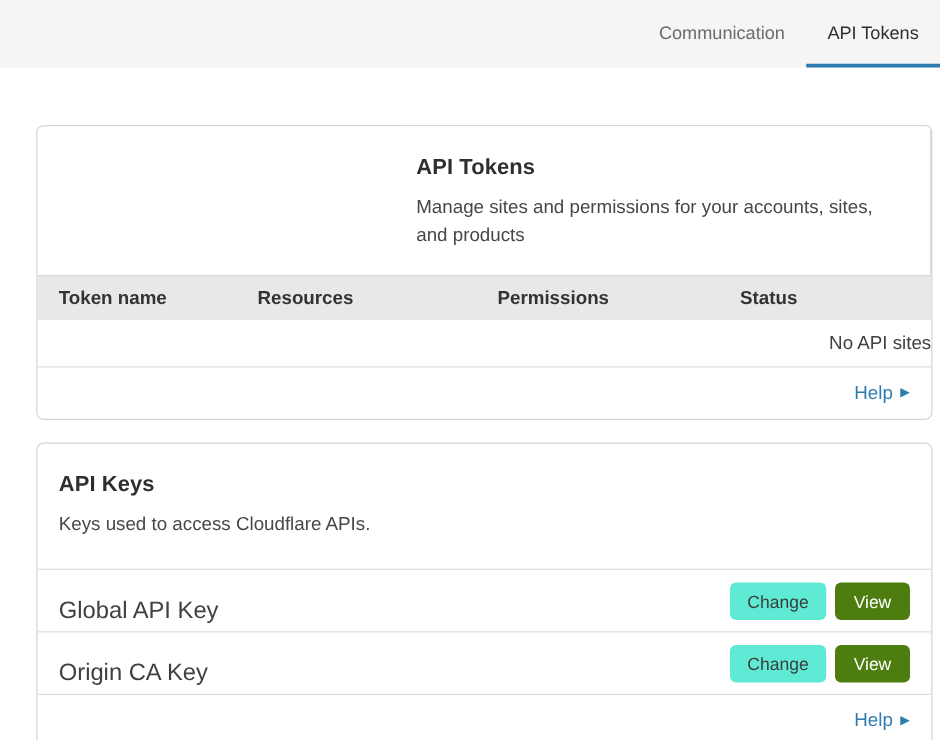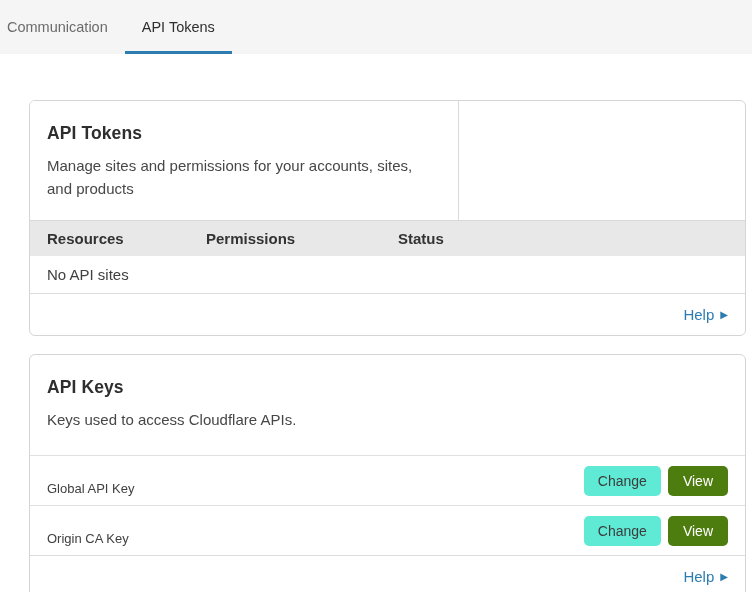--- a/index.html
+++ b/index.html
@@ -1,15 +1,15 @@
 <!DOCTYPE html>
 <html><head>
 <meta charset="utf-8">
 <style>
-  * { margin: 0; padding: 0; box-sizing: border-box; }
+  * { margin: 0; padding: 0; box-sizing: border-box; justify-content: flex-end; }
   html, body {
     width: 752px; height: 592px;
     background: #ffffff;
     font-family: "Liberation Sans", "DejaVu Sans", sans-serif;
     color: #3d3d3d;
     overflow: hidden;
   }
 
   
   .tabbar {
@@ -158,21 +158,21 @@
     padding: 22px 17px 24px 17px;
   }
   .key-row {
     border-top: 1px solid #e0e0e0;
     height: 50px;
     display: flex;
     align-items: center;
     padding: 0 17px;
   }
   .key-name {
-    font-size: 13px;
+    font-size: 19px;
     color: #404040;
     flex: 1;
     margin-top: 16px;
   }
 </style>
 </head>
 <body>
 
 <nav class="tabbar">
   <div class="tab">Communication</div>
@@ -181,20 +181,21 @@
 
 <section class="card card-tokens">
   <div class="tokens-header">
     <div class="tokens-header-left">
       <div class="card-title">API Tokens</div>
       <div class="card-desc">Manage sites and permissions for your accounts, sites, and products</div>
     </div>
   </div>
 
   <div class="token-table-header">
+    <div>Token name</div>
     <div>Resources</div>
     <div>Permissions</div>
     <div>Status</div>
   </div>
 
   <div class="token-empty-row">
     <span>No API sites</span>
   </div>
 
   <div class="help-row">

